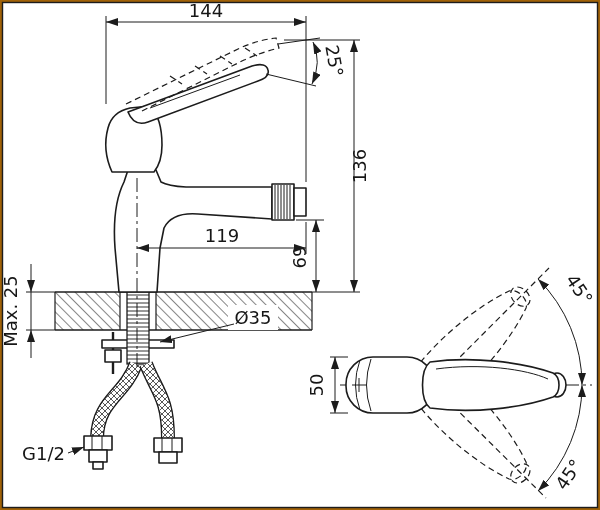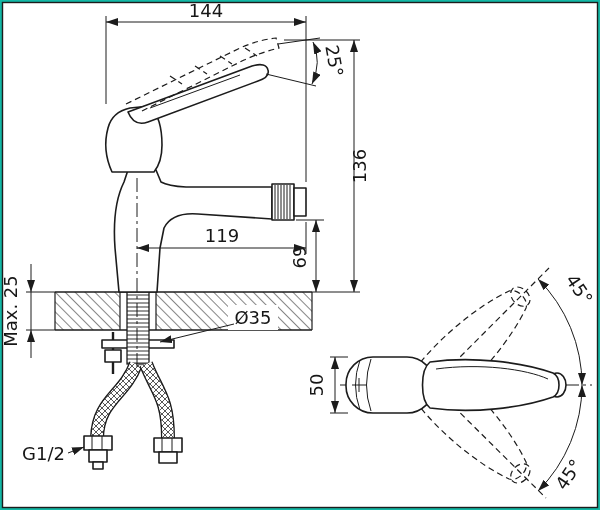--- a/index.html
+++ b/index.html
@@ -1,16 +1,16 @@
 <!DOCTYPE html>
 <html><head>
 <meta charset="utf-8">
 <style>
   html,body{margin:0;padding:0;background:#ffffff;}
-  .stage{width:600px;height:510px;position:relative;background:#14b8a6;}
+  .stage{width:600px;height:510px;position:relative;background:#a16207;}
   svg{display:block;}
   text{font-family:"DejaVu Sans", sans-serif; fill:#161616;}
   .dim{font-size:18px;}
   .outline{fill:#ffffff;stroke:#1c1c1c;stroke-width:1.6;stroke-linejoin:round;}
   .thin{fill:none;stroke:#1c1c1c;stroke-width:1;}
   .thin2{fill:none;stroke:#1c1c1c;stroke-width:1.2;}
   .dashed{fill:none;stroke:#1c1c1c;stroke-width:1.2;stroke-dasharray:6 4;}
   .dashdot{fill:none;stroke:#1c1c1c;stroke-width:1;stroke-dasharray:14 4 3 4;}
 </style>
 </head>

